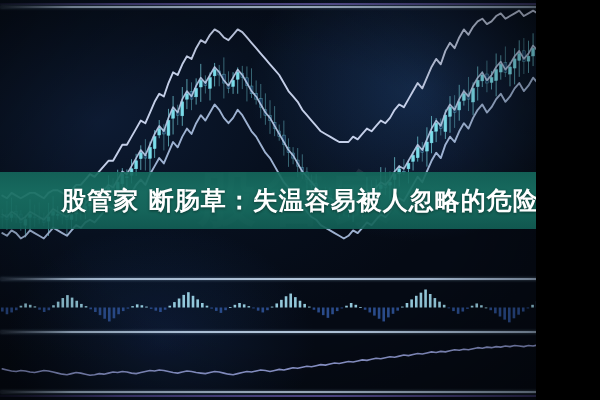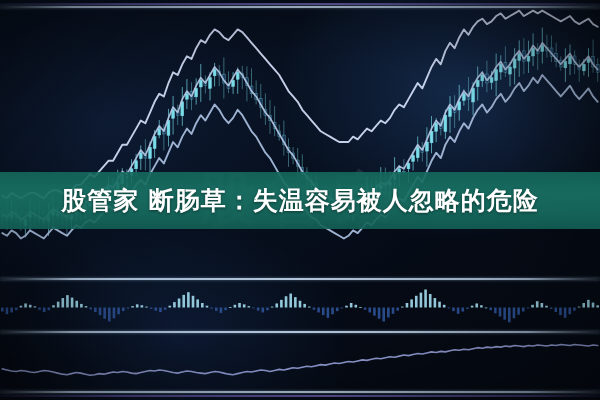--- a/index.html
+++ b/index.html
@@ -2,23 +2,24 @@
 <html lang="zh"><head>
 <meta charset="utf-8">
 <title>股管家 断肠草：失温容易被人忽略的危险</title>
 <style>
   html,body{margin:0;padding:0;background:#000;}
   body{
     font-family:"DejaVu Sans","Liberation Sans",sans-serif;
   }
   #stage{
     position:relative;
-    width:600px;height:400px;
+    width:492px;height:400px;
     overflow:hidden;
     background:#060a18;
+    padding-left:44px;
   }
 
   
   .bg-base{
     position:absolute;inset:0;
     background:
       radial-gradient(ellipse 70% 60% at 18% 30%, #0d1b33 0%, #07101f 48%, #050a14 100%),
       linear-gradient(180deg,#0a1426 0%, #091325 40%, #060c18 100%);
   }
   .bg-glow{

